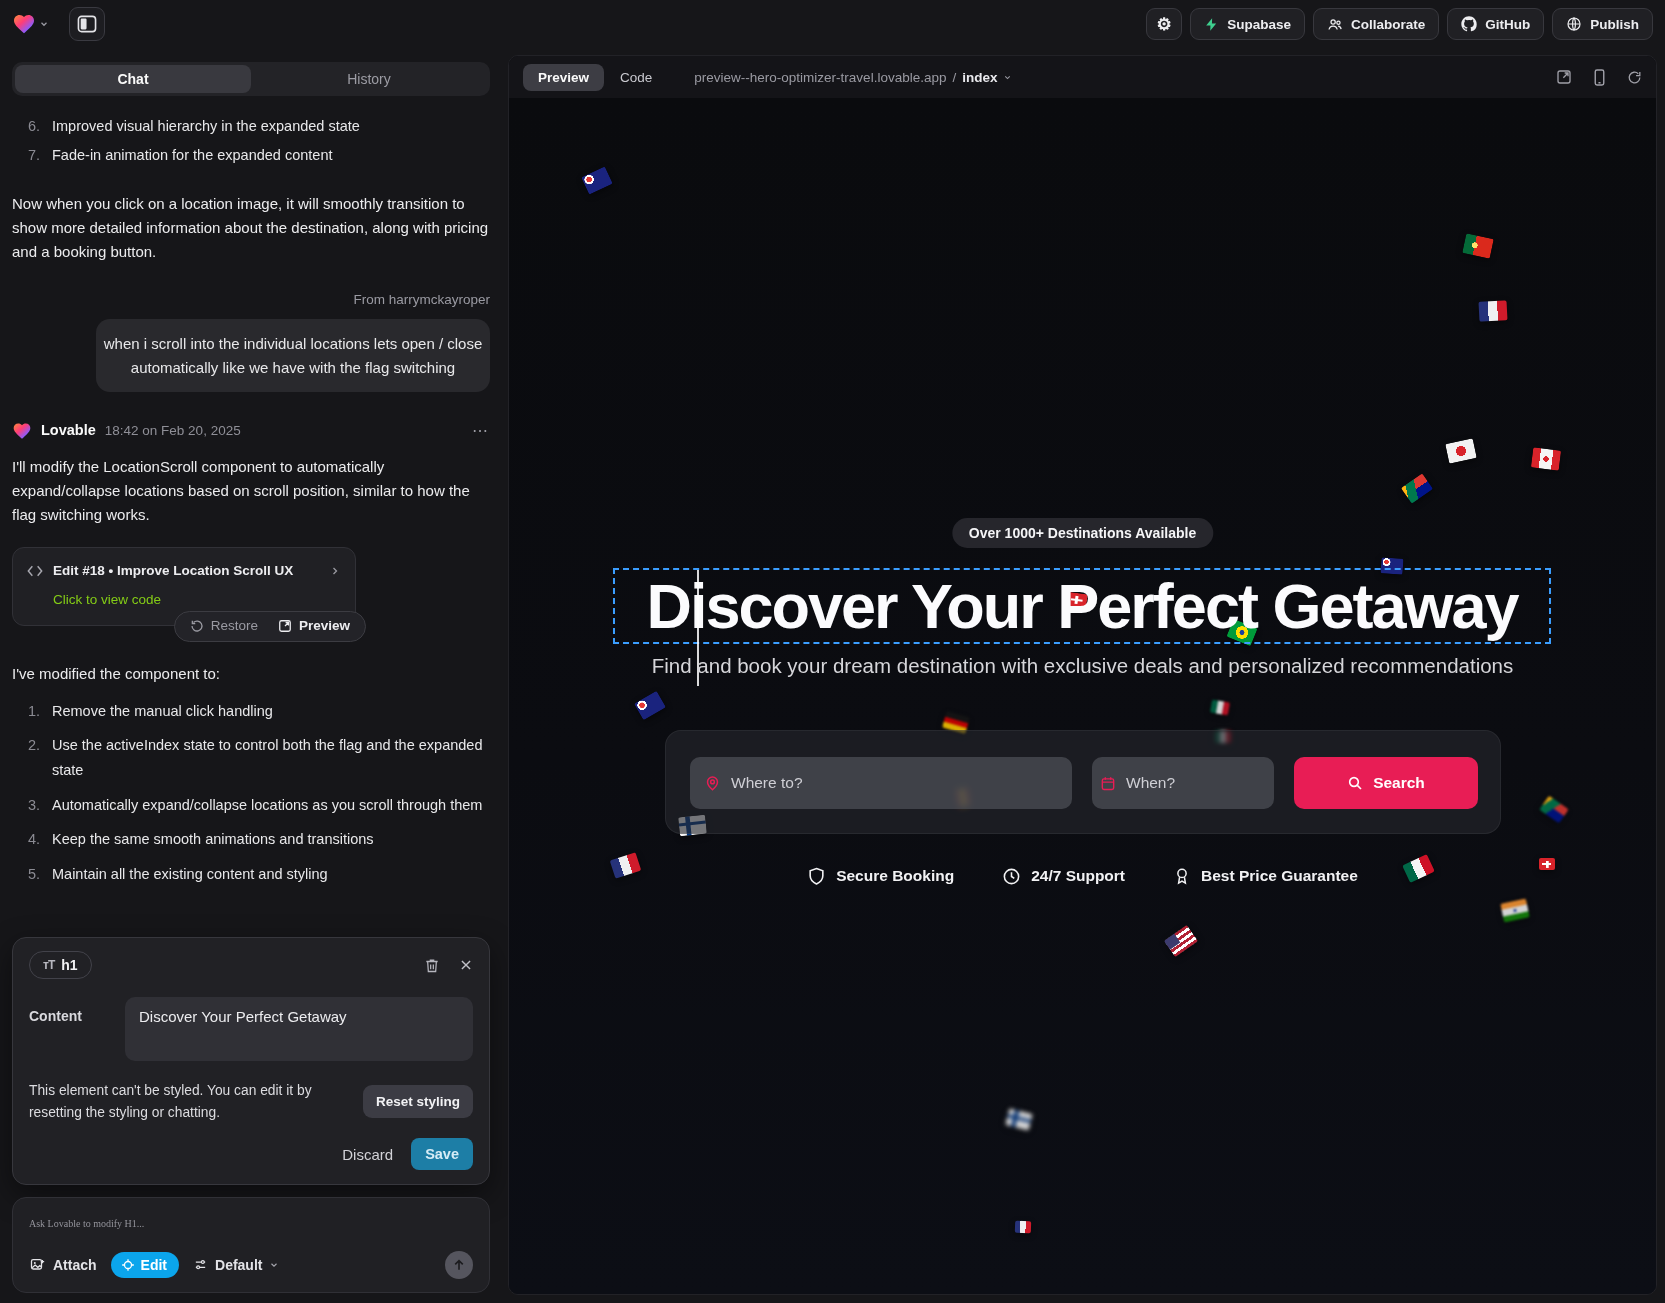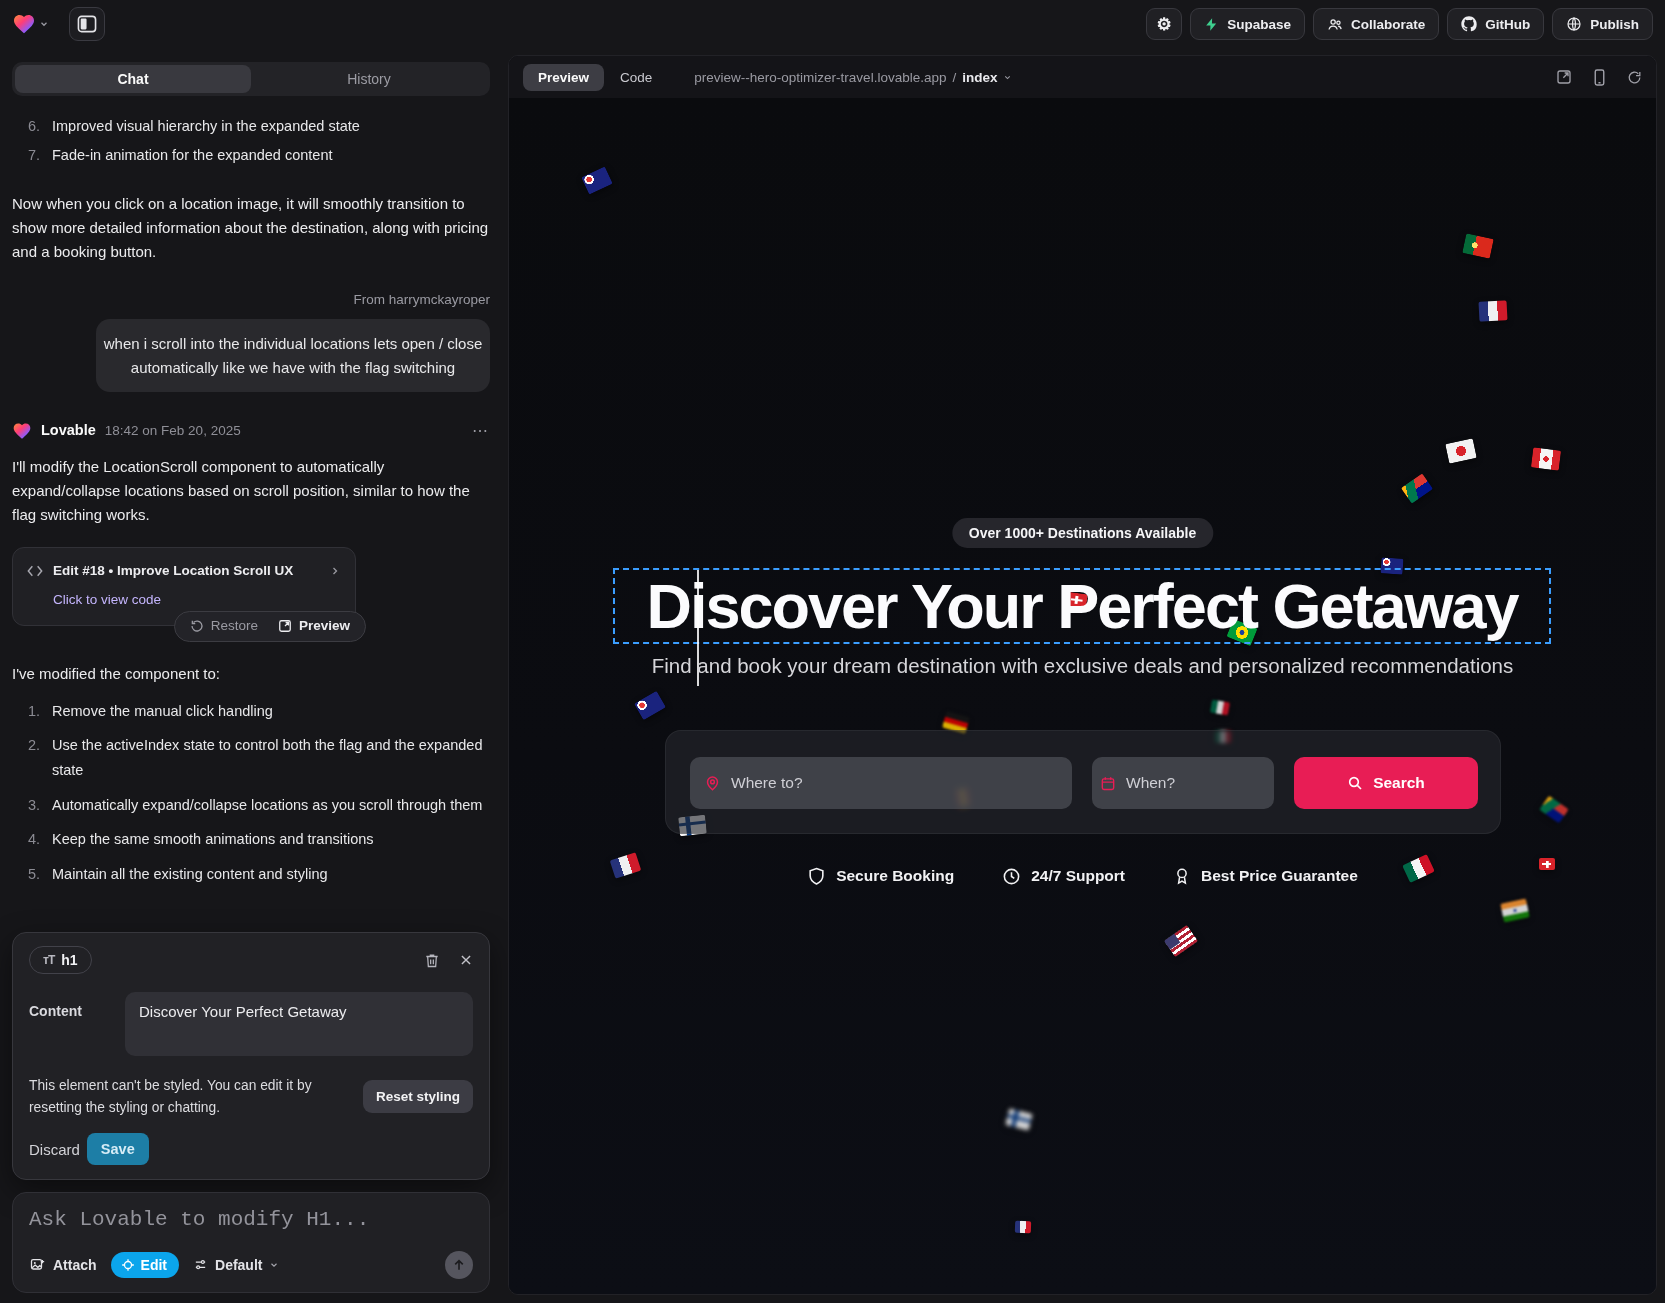--- a/index.html
+++ b/index.html
@@ -34,21 +34,21 @@
   .lov-row { display:flex; align-items:center; gap:9px; margin-top:26px; }
   .lov-name { font-weight:700; font-size:14.5px; color:#fafafa; }
   .lov-time { font-size:13.5px; color:#8f8f97; }
   .lov-menu { margin-left:auto; color:#9a9aa2; font-size:16px; letter-spacing:2px; cursor:pointer; }
   .para2 { margin-top:12px; }
   .cardwrap { position:relative; margin-top:20px; width:344px; }
   .edit-card { background:#202024; border:1px solid #313137; border-radius:12px; padding:12px 14px 14px; cursor:pointer; }
   .ec-row1 { display:flex; align-items:center; gap:10px; }
   .ec-title { font-size:13.5px; font-weight:600; color:#ededf0; }
   .ec-chev { margin-left:auto; }
-  .ec-sub { margin-left:26px; margin-top:7px; font-size:13.5px; color:#c4b5fd; }
+  .ec-sub { margin-left:26px; margin-top:7px; font-size:13.5px; color:#84cc16; }
   .rp-pill { position:absolute; right:-10px; bottom:-16px; height:31px; background:#232328; border:1px solid #3c3c42; border-radius:17px; display:flex; align-items:center; gap:20px; padding:0 15px; font-size:13.5px; }
   .rp-btn { display:flex; align-items:center; gap:7px; cursor:pointer; }
   .rp-restore { color:#9a9aa2; }
   .rp-preview { color:#ededf0; font-weight:600; }
   .para3 { margin-top:36px; }
   .steps { margin-top:13px; }
   .steps .row { display:flex; gap:12px; padding:0 0 0 12px; margin-bottom:9px; font-size:14.5px; line-height:1.75; }
 
   
   .panel { flex-shrink:0; background:#212125; border:1px solid #37373d; border-radius:14px; padding:13px 16px 14px; box-shadow:0 10px 30px rgba(0,0,0,.45); }
@@ -56,27 +56,27 @@
   .tag-badge { display:flex; align-items:center; gap:7px; border:1px solid #42424a; border-radius:16px; padding:5px 13px; cursor:pointer; }
   .tt-icon { font-size:12px; color:#b7b7bf; font-weight:700; letter-spacing:-1px; }
   .tag-name { font-size:14px; font-weight:700; color:#f2f2f4; }
   .panel-icons { margin-left:auto; display:flex; align-items:center; gap:19px; }
   .content-row { display:flex; gap:24px; margin-top:18px; }
   .content-label { font-size:14px; font-weight:600; color:#d9d9de; padding-top:11px; width:72px; }
   .content-input { flex:1; height:64px; background:#303036; border:none; border-radius:10px; padding:11px 14px; font-size:15px; color:#ececef; font-family:"Liberation Sans",sans-serif; resize:none; outline:none; }
   .note-row { display:flex; align-items:center; gap:14px; margin-top:19px; }
   .note-text { font-size:13.8px; line-height:1.55; color:#dcdce0; width:308px; }
   .reset-btn { margin-left:auto; background:#3c3c44; border:none; border-radius:9px; padding:9px 13px; font-size:13.5px; font-weight:600; color:#f2f2f4; cursor:pointer; font-family:inherit; }
-  .action-row { display:flex; justify-content:flex-start; align-items:center; gap:7px; margin-top:15px; }
+  .action-row { display:flex; justify-content:flex-end; align-items:center; gap:18px; margin-top:15px; }
   .discard-btn { font-size:15px; color:#d2d2d7; cursor:pointer; background:none; border:none; font-family:inherit; }
   .save-btn { border:none; border-radius:8px; padding:8px 14px; font-size:14.5px; font-weight:600; color:#d6ecf6; cursor:pointer; font-family:inherit; }
 
   
   .input-card { flex-shrink:0; margin-top:12px; background:#202024; border:1px solid #303036; border-radius:14px; padding:15px 16px 13px; }
-  .ask-input { width:100%; background:transparent; border:none; outline:none; font-size:21px; color:#c4b5fd; font-family:Liberation Mono, monospace; }
+  .ask-input { width:100%; background:transparent; border:none; outline:none; font-size:10px; color:#c4b5fd; font-family:Liberation Serif, serif; }
   .ask-input::placeholder { color:#93939b; }
   .input-row { display:flex; align-items:center; gap:14px; margin-top:20px; }
   .ghost-btn { display:flex; align-items:center; gap:7px; font-size:14px; font-weight:600; color:#e3e3e7; cursor:pointer; background:none; border:none; font-family:inherit; }
   .edit-pill { display:flex; align-items:center; gap:6px; border:none; border-radius:16px; padding:5px 12px 5px 10px; font-size:14px; font-weight:700; color:#fff; cursor:pointer; font-family:inherit; }
   .send-btn { margin-left:auto; width:28px; height:28px; border-radius:50%; background:#55555e; border:none; display:flex; align-items:center; justify-content:center; cursor:pointer; }
 
   
   .preview-card { position:absolute; left:508px; top:55px; right:8px; bottom:8px; background:#0e0f13; border:1px solid #222227; border-radius:10px; overflow:hidden; display:flex; flex-direction:column; }
   .ptoolbar { height:42px; flex-shrink:0; display:flex; align-items:center; gap:16px; padding:0 14px; background:#141418; }
   .ptab { background:#3d3d44; border-radius:8px; padding:6px 15px; font-size:13.5px; font-weight:600; color:#fafafa; cursor:pointer; }

